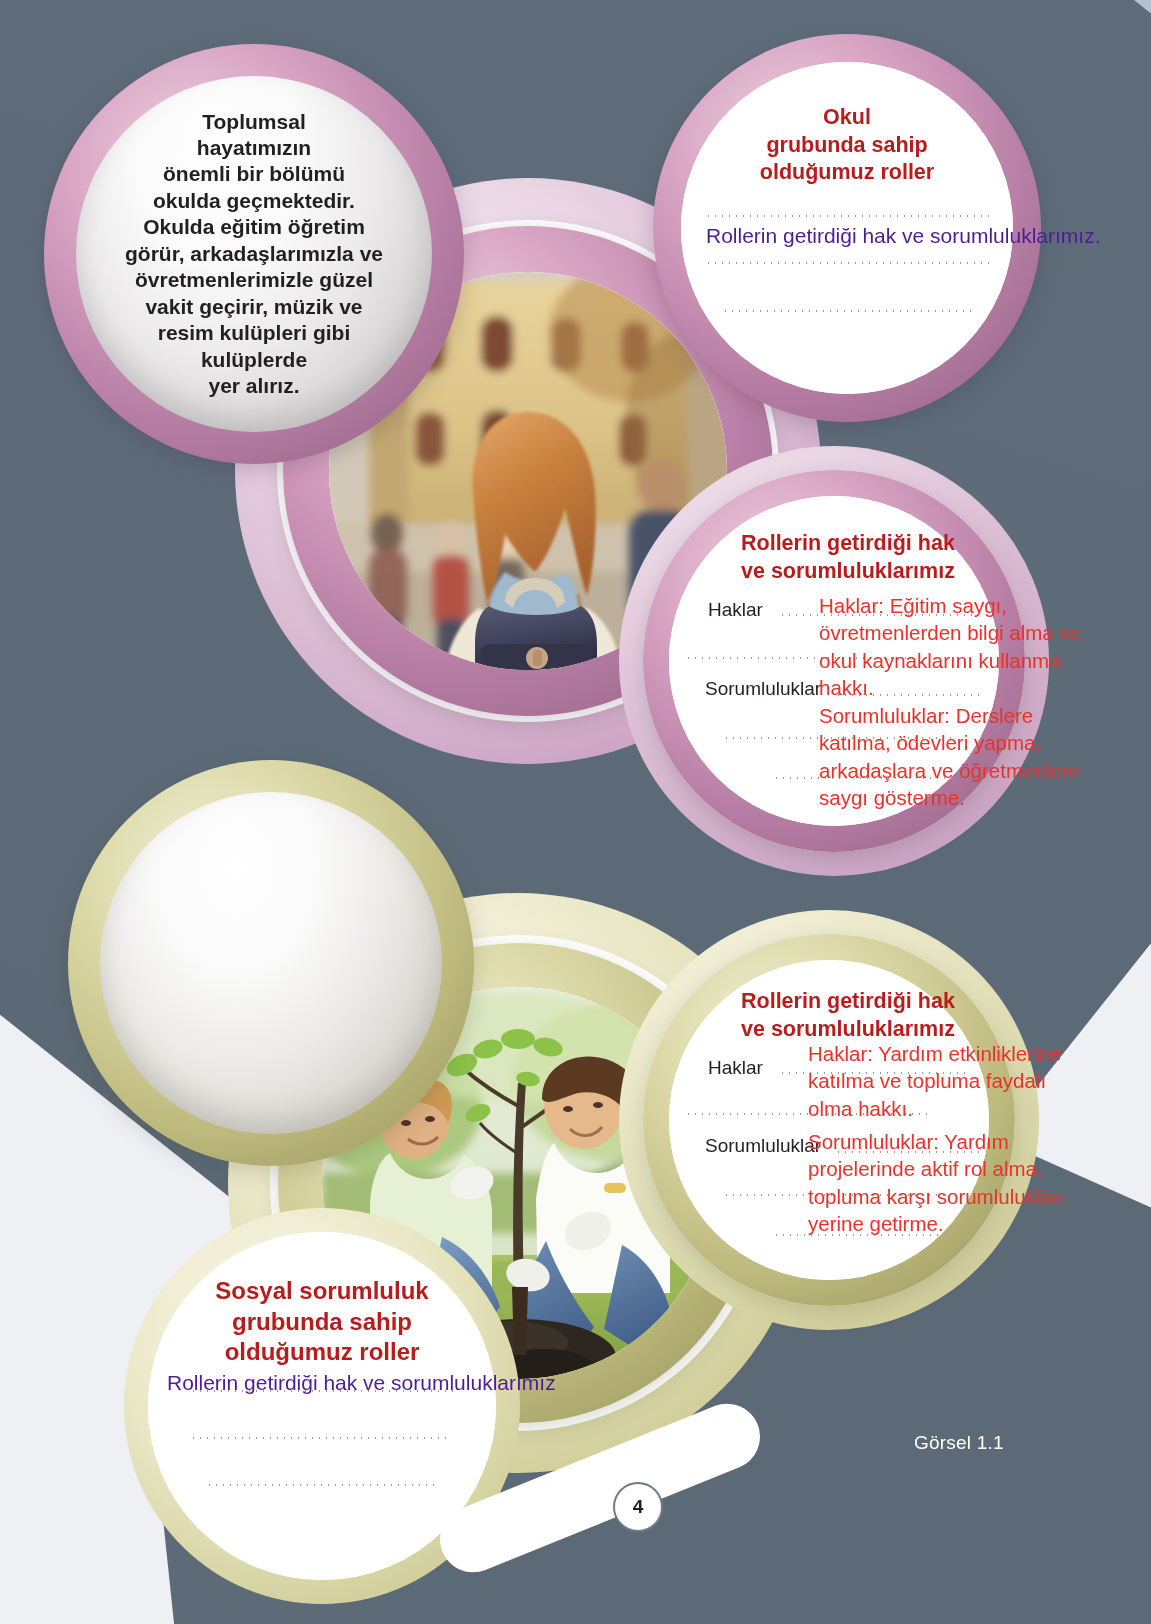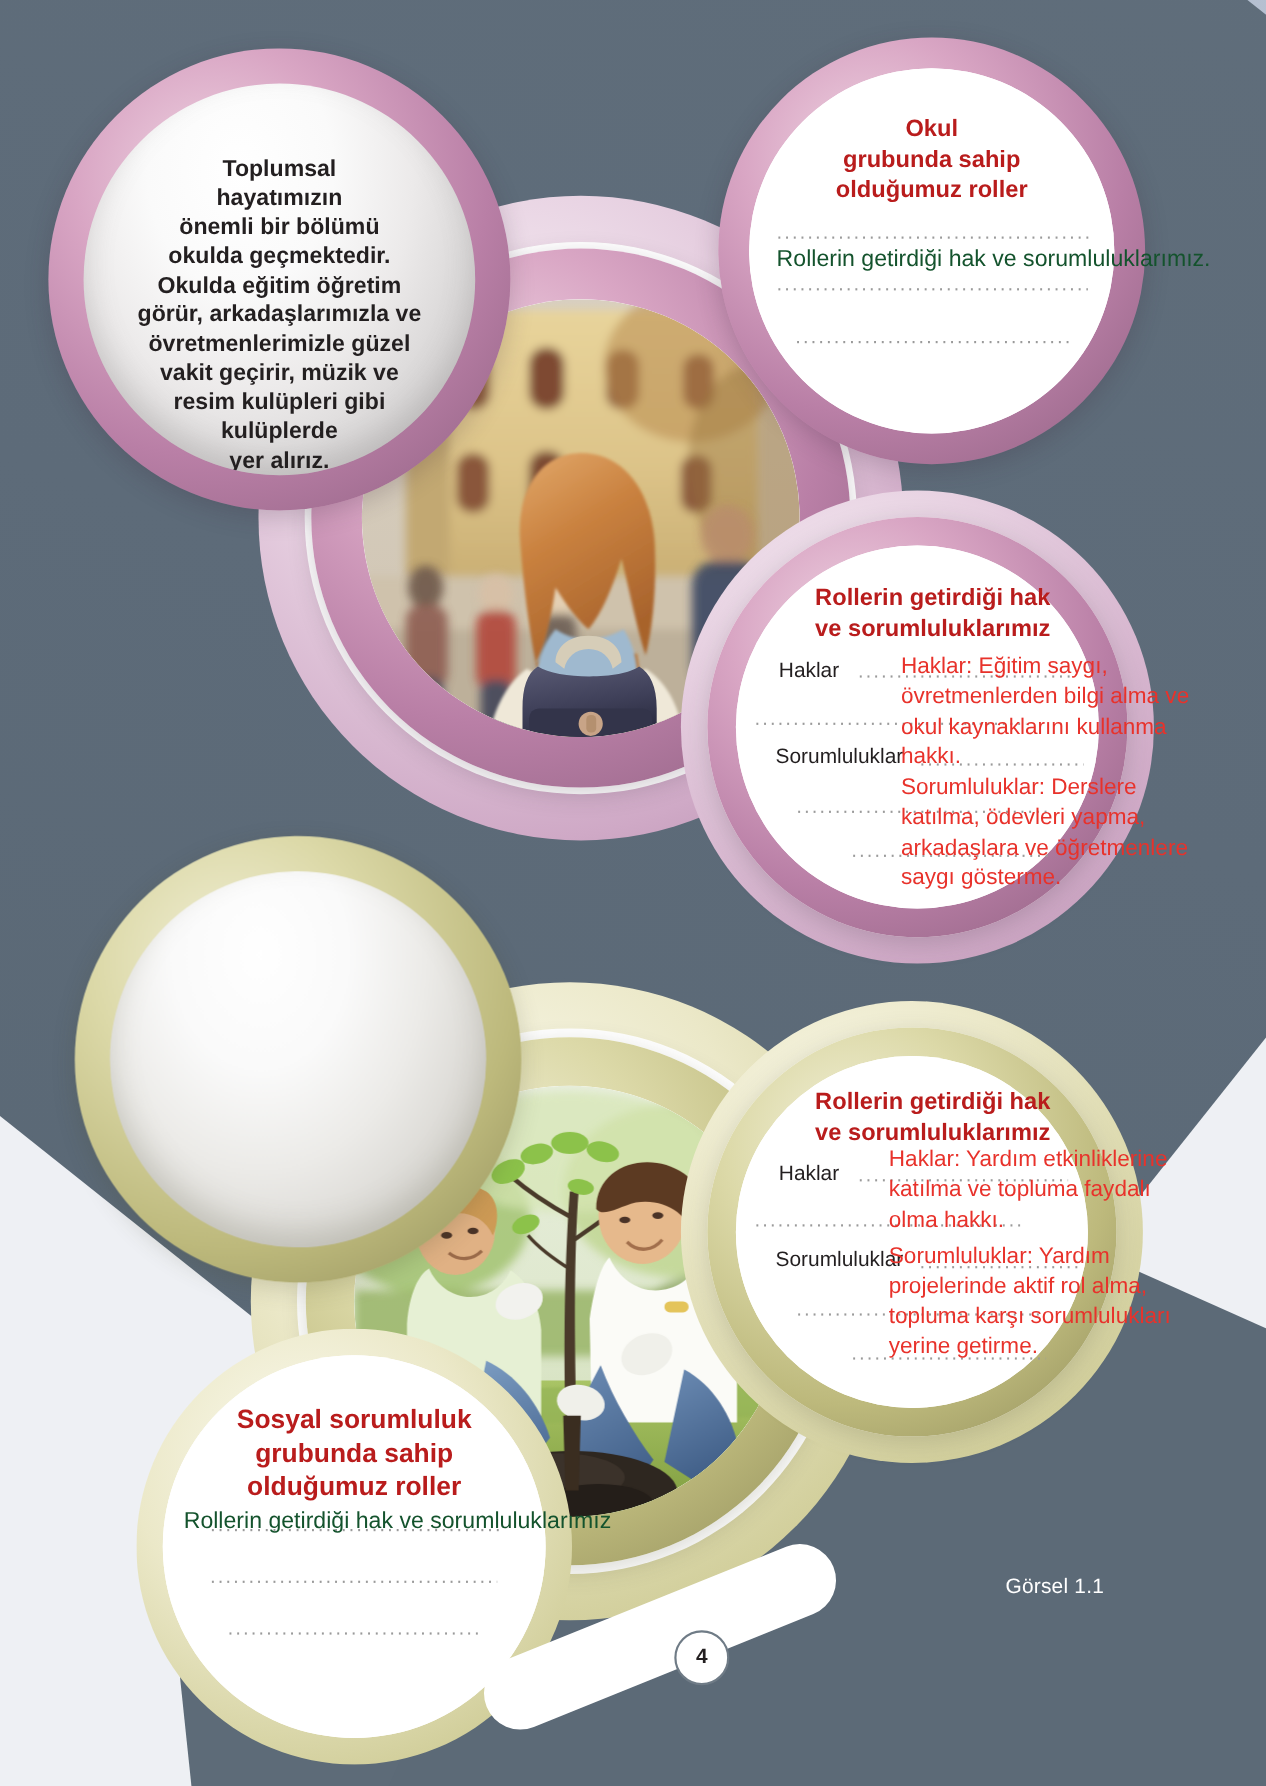--- a/index.html
+++ b/index.html
@@ -56,21 +56,21 @@
   .ring.pale-olive{
     background:
       radial-gradient(circle at 38% 30%, #fbfaee 0%, #ebe8c8 42%, #d2cf9c 78%, #b3b078 100%);
   }
   .ring-hole{
     position:absolute;border-radius:50%;
   }
 
   
   .bubble{
-    position:absolute;border-radius:50%;display:flex;align-items:flex-end;justify-content:center;
+    position:absolute;border-radius:50%;display:flex;align-items:center;justify-content:center;
     overflow:hidden;
   }
   .bubble-txt{
     text-align:center;color:#231f20;font-weight:bold;line-height:1.26;
     padding:0 10px;white-space:pre-line;
   }
 
   
   .card{position:absolute;border-radius:50%;background:#ffffff;overflow:visible;}
   .card-title{
@@ -81,21 +81,21 @@
   }
   .dots{
     position:absolute;height:2px;
     background-image:radial-gradient(circle, #9a9a9a 0.9px, transparent 1.1px);
     background-size:7px 2px;background-repeat:repeat-x;background-position:0 0;
   }
   .ans{
     position:absolute;color:#e8322b;font-size:20.5px;line-height:1.33;white-space:pre-line;
   }
   .ans-1line{
-    position:absolute;color:#14532d;font-size:21px;line-height:1;white-space:nowrap;
+    position:absolute;color:#4c1d95;font-size:21px;line-height:1;white-space:nowrap;
   }
 
   
   .photo{position:absolute;border-radius:50%;overflow:hidden;}
   .photo svg{display:block;}
 
   
   .caption{
     position:absolute;color:#ffffff;font-size:19px;letter-spacing:.2px;
   }

